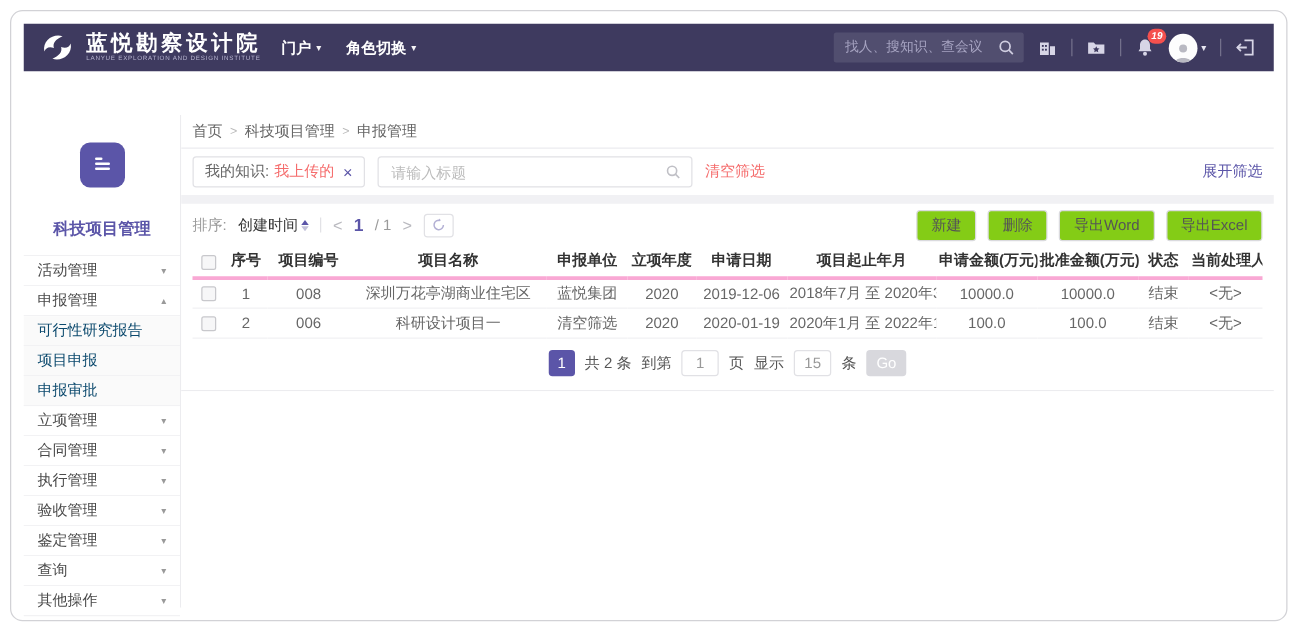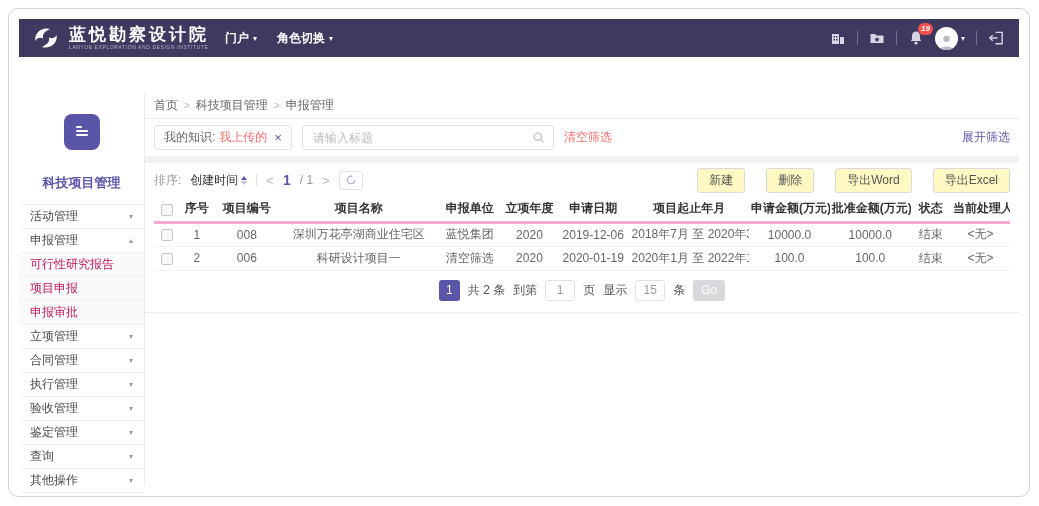--- a/index.html
+++ b/index.html
@@ -64,21 +64,21 @@
     width:36px; height:36px; background:#5b55a8; border-radius:8px;
     display:flex; align-items:center; justify-content:center;
   }
   .side-title { color:#5b55a8; font-size:13px; font-weight:bold; text-align:center; padding:24px 0 12px; }
   .side-menu { border-top:1px solid #f1f1f3; }
   .side-item {
     height:24px; display:flex; align-items:center; padding:0 11px;
     font-size:12px; color:#4a4a4a; border-bottom:1px solid #f2f2f4; cursor:pointer; background:#fff;
   }
   .side-item .s-caret { margin-left:auto; color:#9a9a9a; font-size:8px; }
-  .side-item.sub { background:#fafafa; color:#be185d; }
+  .side-item.sub { background:#fafafa; color:#0c4a6e; }
 
   
   .main { flex:1; display:flex; flex-direction:column; min-width:0; background:#fff; }
   .breadcrumb {
     height:27px; flex-shrink:0; display:flex; align-items:center; gap:6px;
     padding:0 9px; font-size:12px; color:#666; border-bottom:1px solid #ececef;
   }
   .crumb-sep { color:#b8b8b8; font-size:10px; }
   .crumb { cursor:pointer; }
 
@@ -110,23 +110,22 @@
   .pg-arrow { color:#b9b9bf; font-size:13px; cursor:pointer; }
   .pg-cur { color:#5b55a8; font-size:14px; font-weight:bold; }
   .pg-total { color:#9a9a9a; font-size:12px; }
   .refresh-btn {
     width:24px; height:19px; border:1px solid #e1e1e5; border-radius:3px; background:#fff;
     display:flex; align-items:center; justify-content:center; color:#b3b0d4; cursor:pointer;
   }
   .toolbar-buttons { margin-left:auto; display:flex; gap:9px; }
   .btn {
     height:25px; padding:0 11px; border:1px solid #dadade; border-radius:3px;
-    background:#fef9c3; font-size:12px; color:#555; cursor:pointer; white-space:nowrap;
+    background:#84cc16; font-size:12px; color:#555; cursor:pointer; white-space:nowrap;
     font-family:inherit;
-    margin-left:12px;
   }
 
   .table-wrap { padding:0 9px; flex-shrink:0; }
   table { width:100%; border-collapse:collapse; font-size:12px; table-layout:fixed; }
   thead th {
     color:#333; font-weight:bold; height:25px; border-bottom:3px solid #f9a8d4;
     text-align:center; white-space:nowrap; overflow:hidden; padding:0 2px;
   }
   tbody td {
     color:#666; height:24px; border-bottom:1px solid #f1f1f4;
@@ -178,20 +177,29 @@
       <span class="nav-menu">
         <span>门户</span>
         <span class="caret">▾</span>
       </span>
       <span class="nav-menu">
         <span>角色切换</span>
         <span class="caret">▾</span>
       </span>
     </div>
     <div class="nav-right">
+      <div class="nav-search">
+        <input placeholder="找人、搜知识、查会议" style="">
+        <span class="nav-icon">
+          <svg width="14" height="14" viewBox="0 0 16 16" fill="none" stroke="#cfcde0" stroke-width="1.6">
+            <circle cx="7" cy="7" r="4.5"></circle>
+                <line x1="10.5" y1="10.5" x2="14" y2="14"></line>
+          </svg>
+        </span>
+      </div>
       <span class="nav-icon">
         <svg width="16" height="16" viewBox="0 0 16 16" fill="#d7d5e6">
           <rect x="2" y="4" width="7" height="10"></rect>
               <rect x="10" y="7" width="4" height="7"></rect>
           <rect x="3.5" y="6" width="1.5" height="1.5" fill="#3e3a5f"></rect>
               <rect x="6" y="6" width="1.5" height="1.5" fill="#3e3a5f"></rect>
           <rect x="3.5" y="9" width="1.5" height="1.5" fill="#3e3a5f"></rect>
               <rect x="6" y="9" width="1.5" height="1.5" fill="#3e3a5f"></rect>
         </svg>
       </span>

